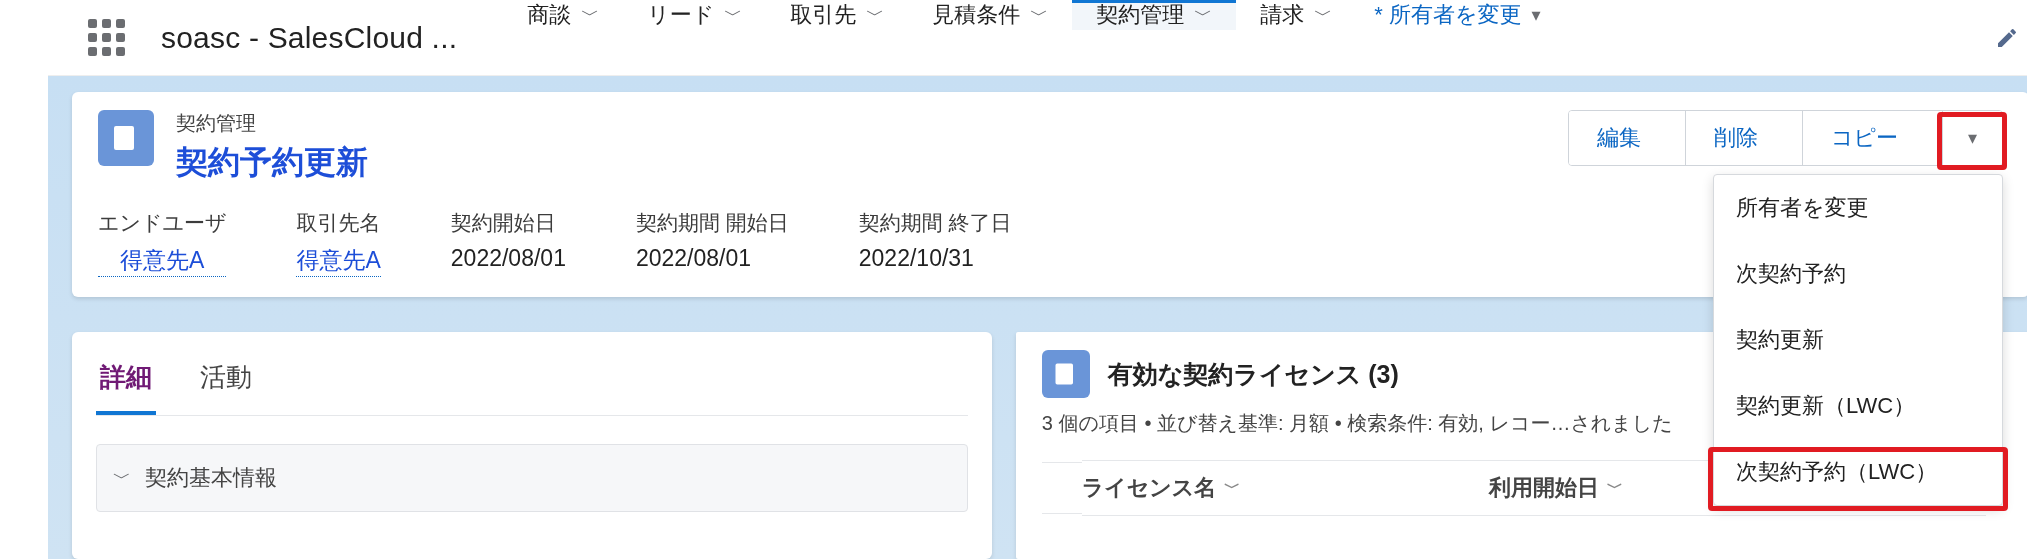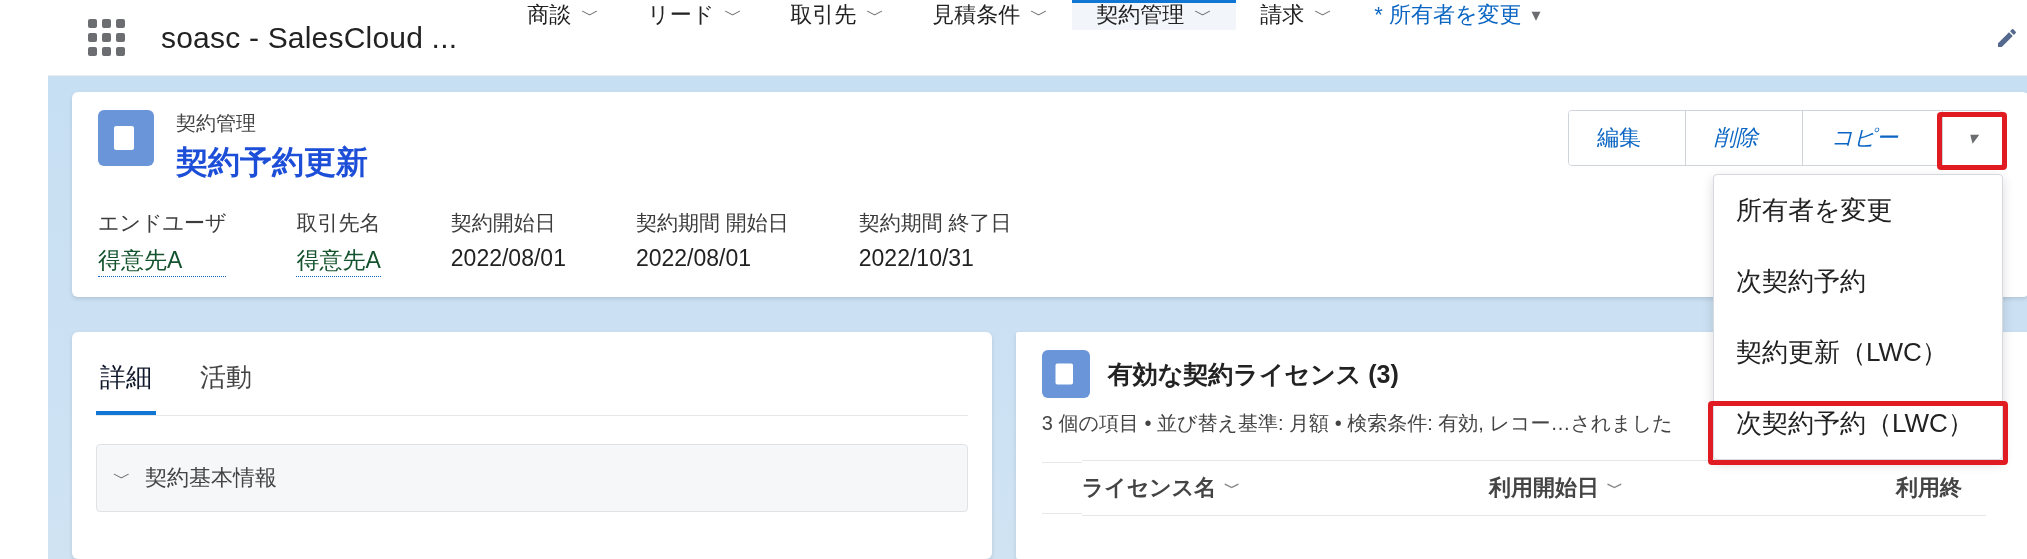--- a/index.html
+++ b/index.html
@@ -158,21 +158,21 @@
     overflow: hidden;
     gap: 16px;
   }
   .action-btn {
     padding: 12px 28px;
     font-size: 22px;
     color: #0b66c3;
     cursor: pointer;
     background: #fff;
   }
-  .action-btn + .action-btn { border-left: 1px solid #cfd4da; font-style: italic; }
+  .action-btn + .action-btn { border-left: 1px solid #cfd4da; }
   .more-btn {
     width: 60px;
     display: flex; align-items:center; justify-content:center;
     cursor: pointer;
     font-size: 18px;
     color: #6b6d71;
   }
   .highlight-red {
     position: absolute;
     border: 5px solid #e11b22;
@@ -184,21 +184,21 @@
     top: 20px; right: 22px;
   }
 
   .highlights-row {
     display: flex;
     gap: 70px;
     margin-top: 24px;
   }
   .hl-field .hl-label { font-size: 21px; color: #3c3c3c; margin-bottom: 8px; }
   .hl-field .hl-value { font-size: 23px; color: #222; }
-  .hl-field .hl-link { color: #14532d; border-bottom: 1px dotted #0b66c3; cursor: pointer; }
+  .hl-field .hl-link { color: #1d4ed8; border-bottom: 1px dotted #0b66c3; cursor: pointer; text-align: center; }
 
   
   .lower-row {
     position: absolute;
     left: 24px; right: 24px; top: 256px; bottom: 0;
     display: flex;
     gap: 24px;
   }
   .left-panel {
     width: 47%;
@@ -212,22 +212,22 @@
     gap: 40px;
     font-size: 26px;
     border-bottom: 1px solid #e5e7ea;
   }
   .tab {
     padding: 10px 4px 16px 4px;
     cursor: pointer;
     color: #444;
   }
   .tab.active {
-    color: #0f172a;
-    font-weight: 400;
+    color: #701a75;
+    font-weight: 700;
     border-bottom: 4px solid #1076d3;
   }
   .section {
     margin-top: 28px;
     background: #f6f7f9;
     border: 1px solid #e0e2e6;
     border-radius: 4px;
     padding: 18px 16px;
     display: flex;
     align-items: center;
@@ -284,21 +284,21 @@
     right: 26px;
     width: 290px;
     background: #fff;
     border: 1px solid #d6d9dd;
     border-radius: 4px;
     box-shadow: 0 4px 12px rgba(0,0,0,.15);
     z-index: 50;
   }
   .menu-item {
     padding: 18px 22px;
-    font-size: 26px;
+    font-size: 22px;
     color: #222;
     cursor: pointer;
   }
   .highlight-menu {
     position: absolute;
     left: -6px; right: -6px;
     bottom: -6px;
     height: 64px;
     border: 5px solid #e11b22;
     border-radius: 4px;
@@ -382,20 +382,21 @@
               <div class="action-btn">削除</div>
               <div class="action-btn">コピー</div>
               <div class="action-btn more-btn">▾</div>
             </div>
           </div>
         </div>
 
         <div class="action-menu">
           <div class="menu-item">所有者を変更</div>
           <div class="menu-item">次契約予約</div>
+          <div class="menu-item">契約更新</div>
           <div class="menu-item">契約更新（LWC）</div>
           <div class="menu-item">次契約予約（LWC）</div>
           <div class="highlight-red highlight-menu"></div>
         </div>
 
         <div class="highlight-red highlight-more"></div>
 
         <div class="highlights-row">
           <div class="hl-field">
             <div class="hl-label">エンドユーザ</div>

